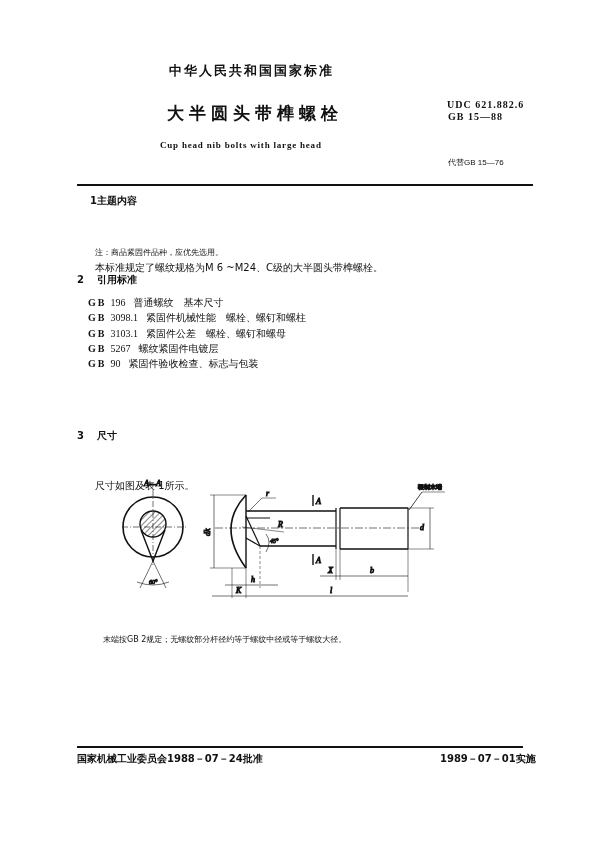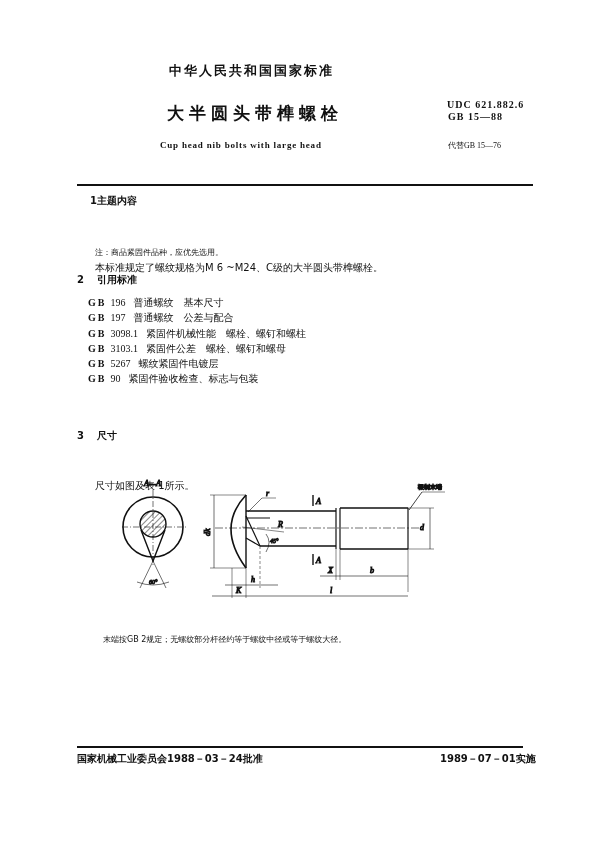--- a/index.html
+++ b/index.html
@@ -6,21 +6,21 @@
     body {
       width: 600px; height: 849px; position: relative; overflow: hidden;
       font-family: "DejaVu Sans", sans-serif; color: #111;
     }
     .abs { position: absolute; white-space: nowrap; }
     .national { left: 169px; top: 62px; font-size: 13px; font-weight: bold; letter-spacing: 2px; }
     .udc { left: 447px; top: 83px; font-size: 10px; font-weight: bold; font-family: "Liberation Serif", serif; letter-spacing: 1px; margin-top: 16px; }
     .title-cn { left: 167px; top: 102px; font-size: 17px; font-weight: bold; letter-spacing: 5px; }
     .gbnum { left: 448px; top: 111px; font-size: 10px; font-weight: bold; font-family: "Liberation Serif", serif; letter-spacing: 1px; }
     .title-en { left: 160px; top: 140px; font-size: 9px; font-weight: bold; font-family: "Liberation Serif", serif; letter-spacing: 0.8px; }
-    .replace { left: 448px; top: 140px; font-size: 8px; font-family: Liberation Serif, serif; text-align: center; }
+    .replace { left: 448px; top: 157px; font-size: 8px; font-family: Liberation Sans, sans-serif; text-align: center; }
     .rule { position: absolute; background: #111; }
     .rule-top { left: 77px; top: 184px; width: 456px; height: 2px; }
     .rule-bottom { left: 77px; top: 746px; width: 446px; height: 2px; }
     .sec-head { font-size: 10px; font-weight: bold; }
     .sec-head .num { display: inline-block; width: 20px; }
     .body-text { font-size: 10px; margin-top: 32px; }
     .note-text { font-size: 8px; }
     .ref-list { left: 88px; top: 295px; font-size: 10px; }
     .ref-row { height: 15.3px; line-height: 15.3px; }
     .ref-row .gb { font-family: "Liberation Serif", serif; font-weight: bold; letter-spacing: 2px; margin-right: 4px; }
@@ -47,21 +47,20 @@
   <span class="num">1</span><span>主题内容</span>
 </div>
 <div class="abs body-text" style="left:95px; top:229px;">本标准规定了螺纹规格为M 6 ~M24、C级的大半圆头带榫螺栓。</div>
 <div class="abs note-text" style="left:95px; top:247px;">注：商品紧固件品种，应优先选用。</div>
 
 <div class="abs sec-head" style="left:77px; top:273px;">
   <span class="num">2</span><span>引用标准</span>
 </div>
 <div class="abs ref-list">
   <div class="ref-row"><span class="gb">GB</span><span class="code">196</span><span>普通螺纹　基本尺寸</span></div>
-  <div class="ref-row"><span class="gb">GB</span><span class="code">197</span><span>普通螺纹　公差与配合</span></div>
   <div class="ref-row"><span class="gb">GB</span><span class="code">3098.1</span><span>紧固件机械性能　螺栓、螺钉和螺柱</span></div>
   <div class="ref-row"><span class="gb">GB</span><span class="code">3103.1</span><span>紧固件公差　螺栓、螺钉和螺母</span></div>
   <div class="ref-row"><span class="gb">GB</span><span class="code">5267</span><span>螺纹紧固件电镀层</span></div>
   <div class="ref-row"><span class="gb">GB</span><span class="code">90</span><span>紧固件验收检查、标志与包装</span></div>
 </div>
 
 <div class="abs sec-head" style="left:77px; top:429px;">
   <span class="num">3</span><span>尺寸</span>
 </div>
 <div class="abs body-text" style="left:95px; top:447px;">尺寸如图及表 1所示。</div>
@@ -145,14 +144,14 @@
     <text class="lbl" x="151" y="112">h</text>
     <line x1="112" y1="126" x2="308" y2="126" stroke-width="0.6"></line>
     <text class="lbl" x="136" y="123">K</text>
     <text class="lbl" x="230" y="123">l</text>
   </g>
 </svg>
 
 <div class="abs footnote">末端按GB 2规定；无螺纹部分杆径约等于螺纹中径或等于螺纹大径。</div>
 
 <div class="rule rule-bottom"></div>
-<div class="abs approve">国家机械工业委员会1988－03－24批准</div>
+<div class="abs approve">国家机械工业委员会1988－07－24批准</div>
 <div class="abs implement">1989－07－01实施</div>
 
 </body></html>

